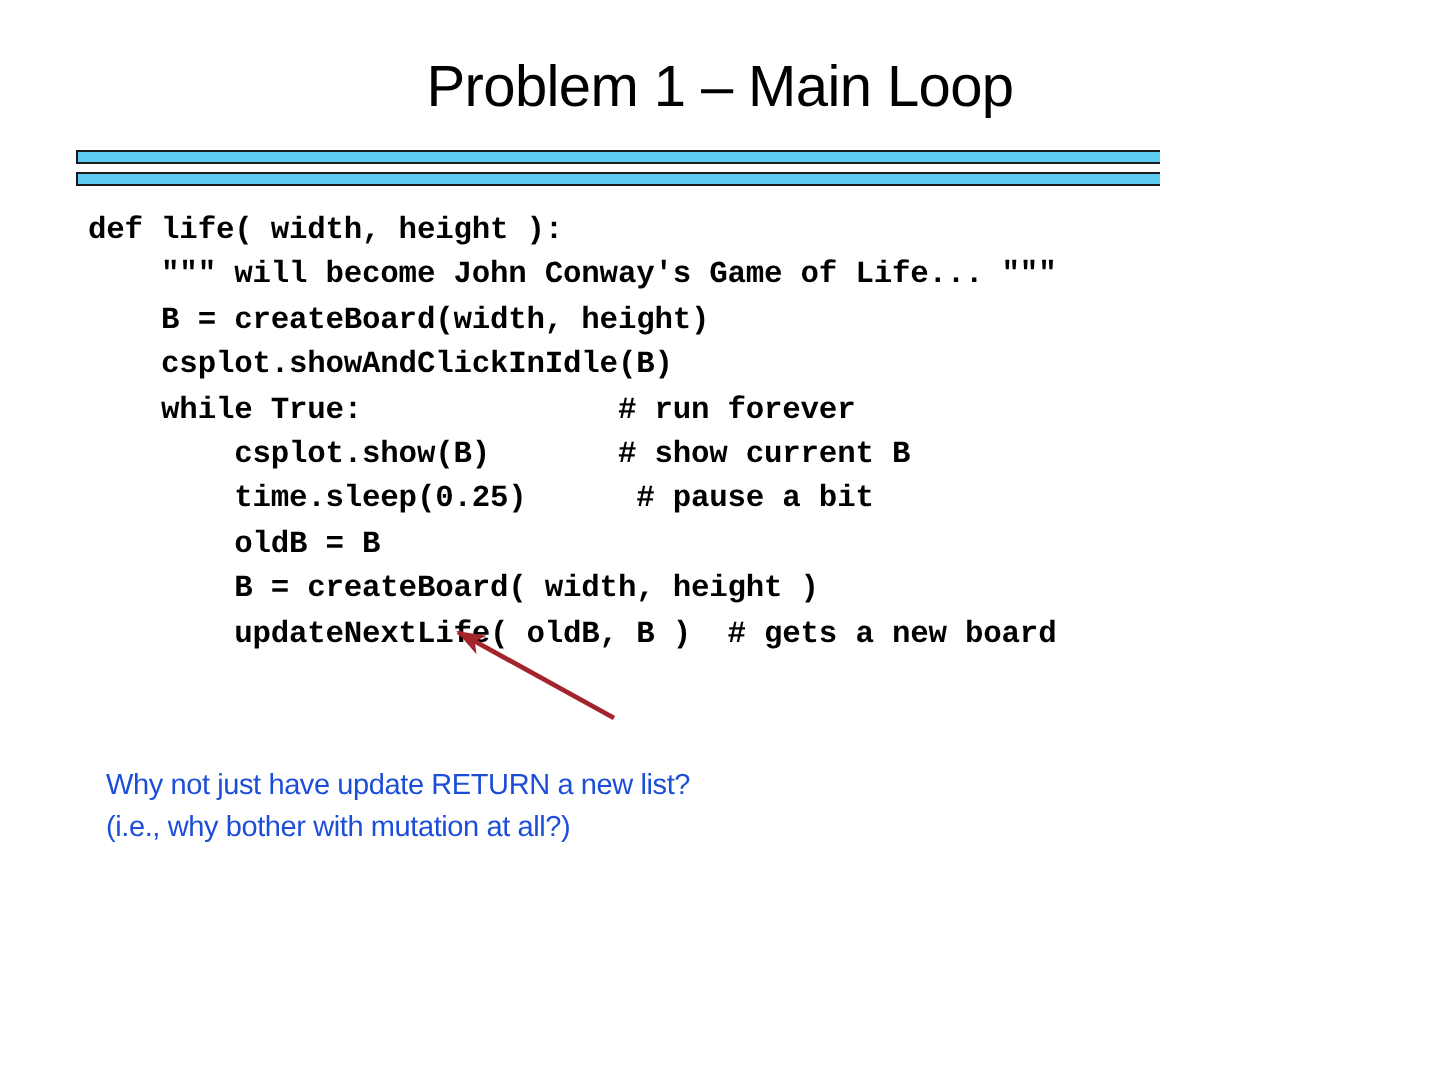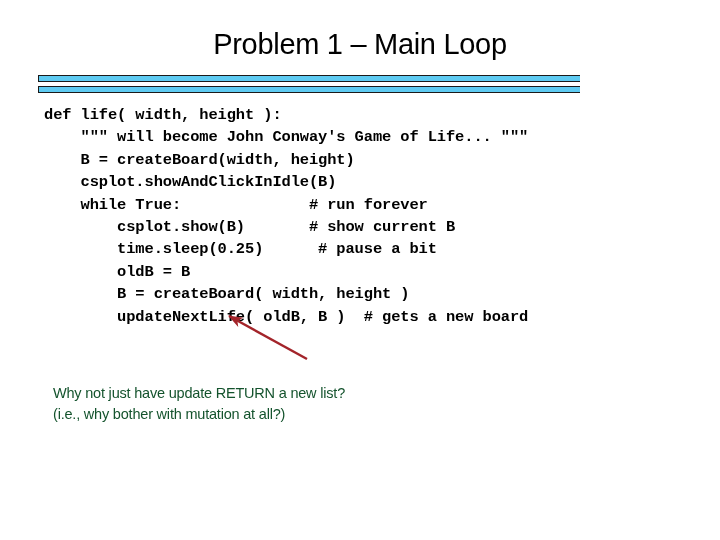--- a/index.html
+++ b/index.html
@@ -100,21 +100,21 @@
   }
 
   
   #bottom-note {
     position: absolute;
     left: 53px;
     top: 383px;
     font-family: "Liberation Sans", sans-serif;
     font-size: 14.5px;
     line-height: 21px;
-    color: #14532d;
+    color: #1d4ed8;
     white-space: pre;
     letter-spacing: -0.2px;
   }
 </style>
 </head>
 <body>
 
 <div id="slide">
 
   <div id="title">Problem 1 – Main Loop</div>

